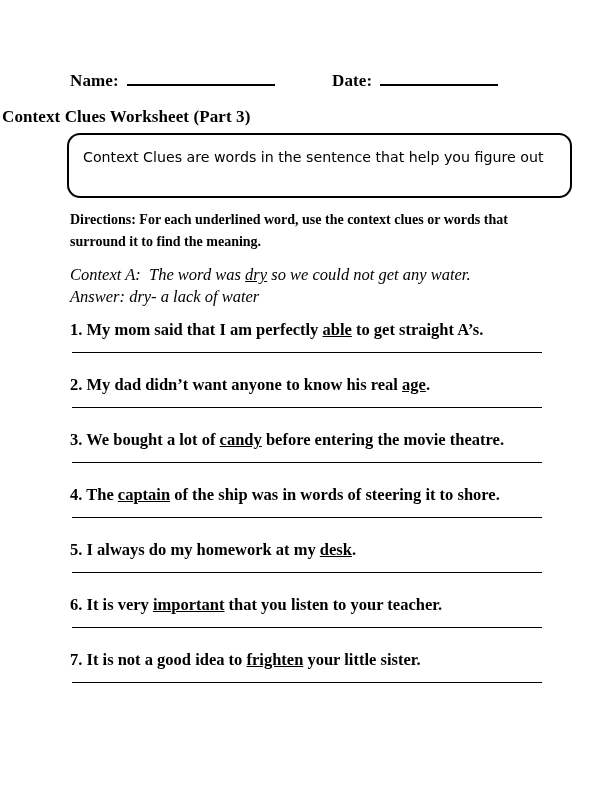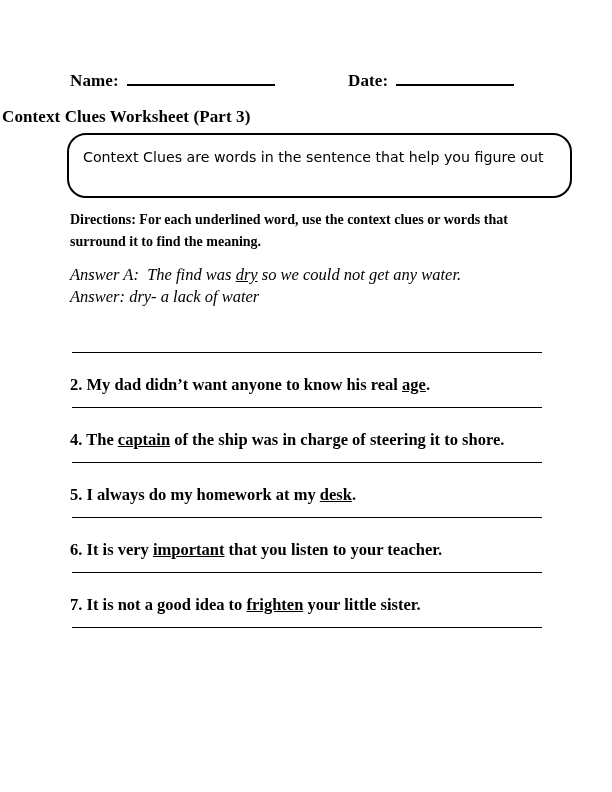--- a/index.html
+++ b/index.html
@@ -31,21 +31,21 @@
     width: 476px;
     height: 24px;
   }
   .field {
     position: absolute;
     display: flex;
     align-items: baseline;
     white-space: nowrap;
   }
   .field-name { left: 0px; top: 0px; }
-  .field-date { left: 262px; top: 0px; margin-left: 16px; }
+  .field-date { left: 262px; top: 0px; }
   .field-label {
     font-family: "Liberation Serif", serif;
     font-weight: bold;
     font-size: 17px;
     letter-spacing: 0.1px;
   }
   .field-blank {
     display: inline-block;
     border-bottom: 2px solid #000;
     height: 14px;
@@ -68,21 +68,21 @@
   }
 
   
   .definition-box {
     position: absolute;
     left: 65px;
     top: 133px;
     width: 505px;
     height: 65px;
     border: 2px solid #000;
-    border-radius: 19px;
+    border-radius: 13px;
     box-sizing: border-box;
     padding: 10px 14px 0 14px;
   }
   .definition-text {
     font-family: "DejaVu Sans", sans-serif;
     font-size: 14.2px;
     line-height: 25px;
     font-weight: 400;
     color: #000;
   }
@@ -159,41 +159,46 @@
   <div class="worksheet-title">Context Clues Worksheet (Part 3)</div>
 
   <div class="definition-box">
     <div class="definition-text">Context Clues are words in the sentence that help you figure out</div>
   </div>
 
   <div class="directions">Directions: For each underlined word, use the context clues or words that surround it to find the meaning.</div>
 
   <div class="example-block">
     <div class="example-line">
-      <span>Answer A:</span>&nbsp;
-      <span>The find was</span>
+      <span>Context A:</span>&nbsp;
+      <span>The word was</span>
       <u class="target">dry</u>
       <span>so we could not get any water.</span>
     </div>
     <div class="answer-line">
       <span>Answer:</span>
       <span>dry- a lack of water</span>
     </div>
   </div>
 
   <div class="questions">
       <div class="question-block">
+        <div class="question-text"><span>1.</span> <span>My mom said that I am perfectly</span> <u class="target">able</u> <span>to get straight A’s.</span></div>
         <div class="answer-rule"></div>
       </div>
       <div class="question-block">
         <div class="question-text"><span>2.</span> <span>My dad didn’t want anyone to know his real</span> <u class="target">age</u><span>.</span></div>
         <div class="answer-rule"></div>
       </div>
       <div class="question-block">
-        <div class="question-text"><span>4.</span> <span>The</span> <u class="target">captain</u> <span>of the ship was in charge of steering it to shore.</span></div>
+        <div class="question-text"><span>3.</span> <span>We bought a lot of</span> <u class="target">candy</u> <span>before entering the movie theatre.</span></div>
+        <div class="answer-rule"></div>
+      </div>
+      <div class="question-block">
+        <div class="question-text"><span>4.</span> <span>The</span> <u class="target">captain</u> <span>of the ship was in words of steering it to shore.</span></div>
         <div class="answer-rule"></div>
       </div>
       <div class="question-block">
         <div class="question-text"><span>5.</span> <span>I always do my homework at my</span> <u class="target">desk</u><span>.</span></div>
         <div class="answer-rule"></div>
       </div>
       <div class="question-block">
         <div class="question-text"><span>6.</span> <span>It is very</span> <u class="target">important</u> <span>that you listen to your teacher.</span></div>
         <div class="answer-rule"></div>
       </div>

